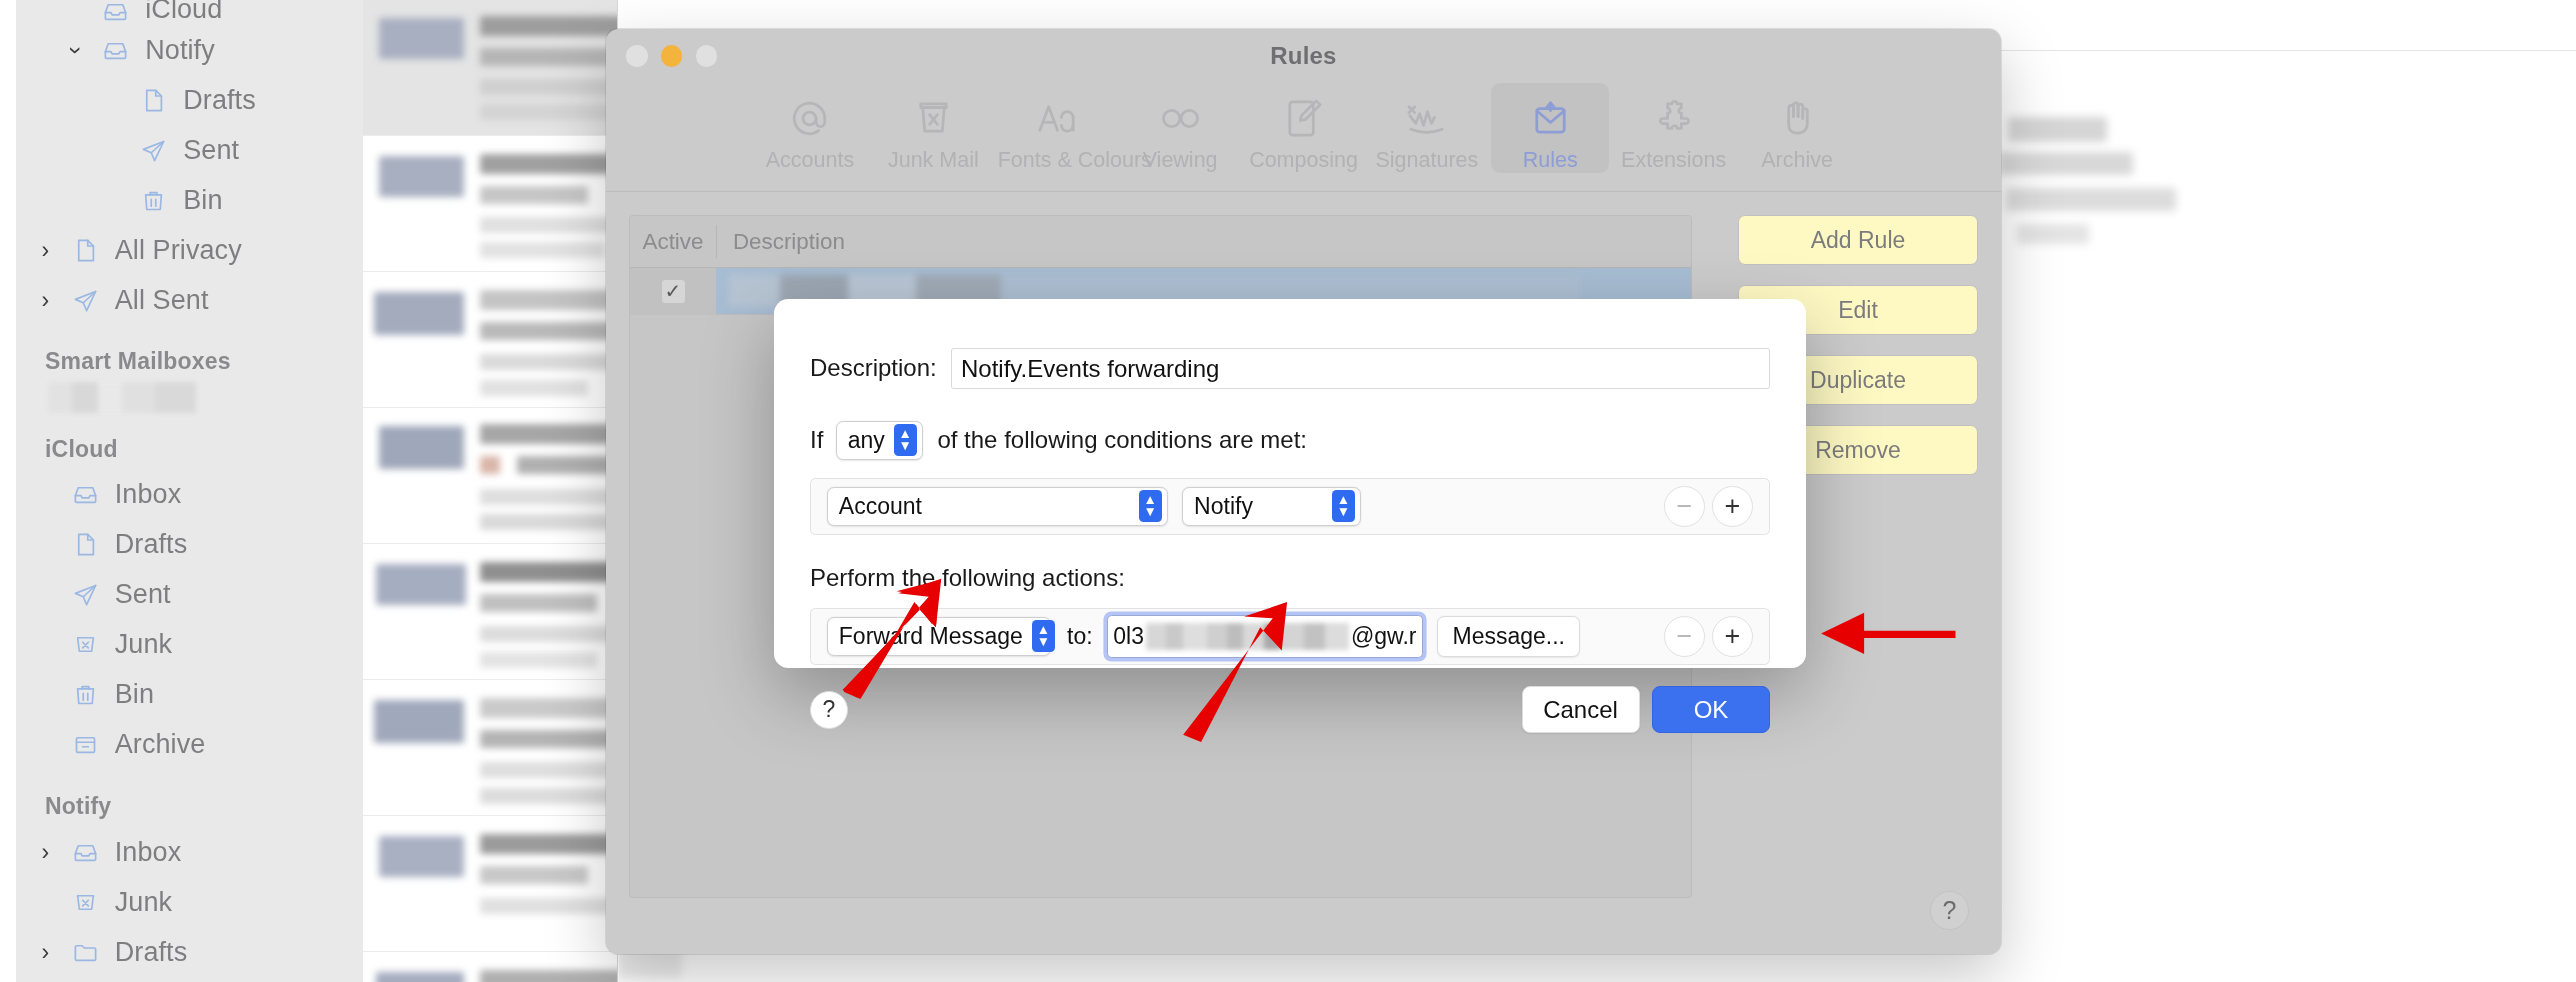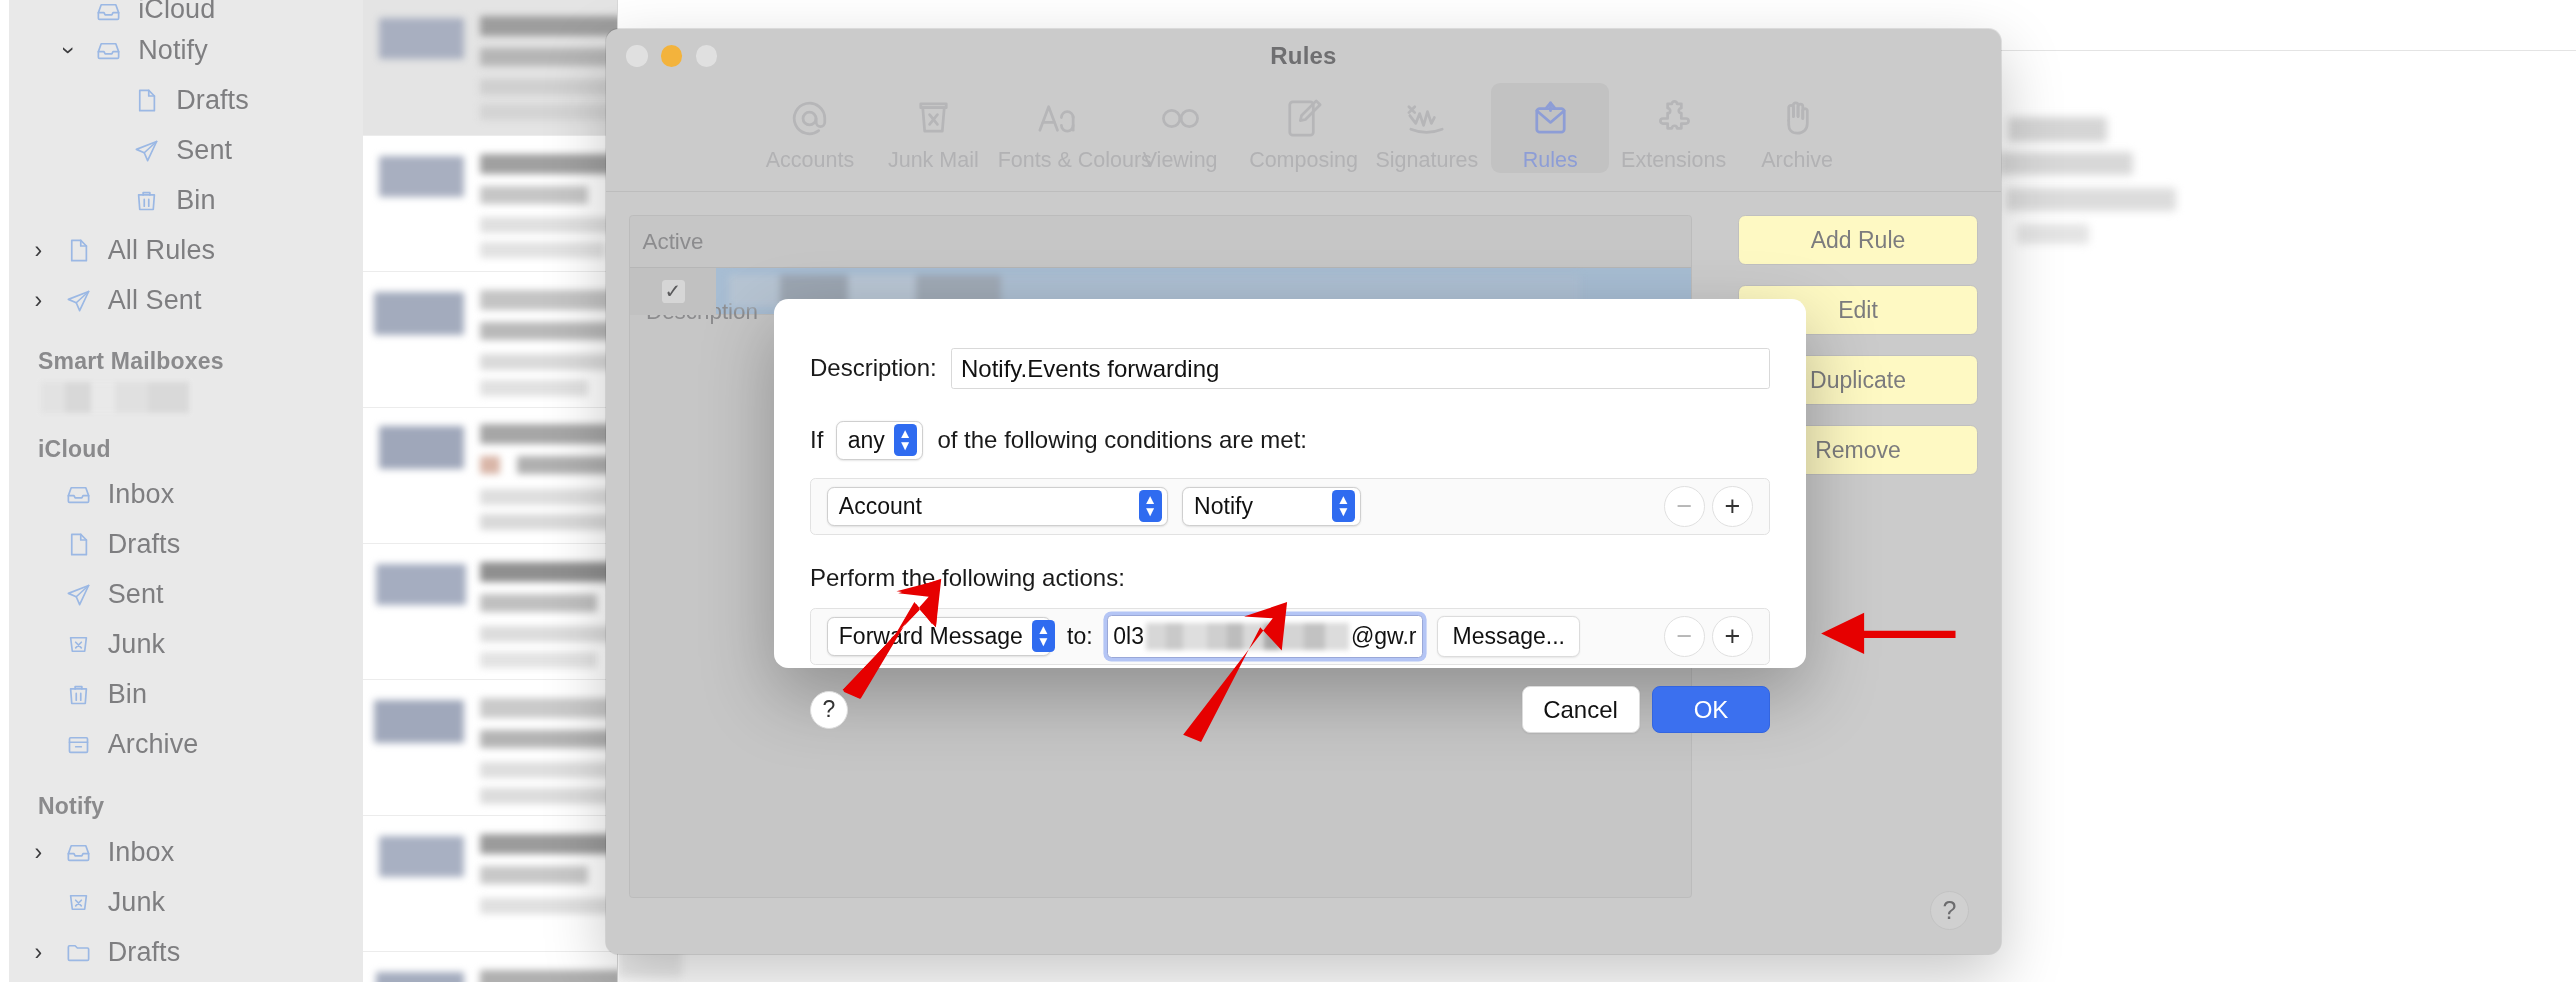--- a/index.html
+++ b/index.html
@@ -7,21 +7,21 @@
   html, body {
     width: 2576px; height: 982px;
     font-family: "Liberation Sans", sans-serif;
     background: #ffffff;
     overflow: hidden;
   }
   #root { position: relative; width: 2576px; height: 982px; }
 
   
   .sidebar {
-    position: absolute; left: 9px; top: 0; width: 362px; height: 982px;
+    position: absolute; left: 16px; top: 0; width: 362px; height: 982px;
     background: #e9e9e9; border-right: 0.9px solid #d2d2d2;
     overflow: hidden;
   }
   .sb-row {
     display: flex; align-items: center; height: 50px;
     color: #7e7e80; font-size: 27px; letter-spacing: 0.1px;
     white-space: nowrap;
   }
   .sb-row .disc { width: 34px; flex: none; display:flex; align-items:center; justify-content:center; }
   .sb-row .ico  { width: 45px; flex: none; display:flex; align-items:center; justify-content:center; }
@@ -94,21 +94,21 @@
   .tb-item.sel .tb-label { color: #8d9dd6; }
   .tb-icon { height: 56px; display: flex; align-items: center; justify-content: center; }
   .tb-label { font-size: 21.5px; margin-top: 1.8px; white-space: nowrap; }
 
   .win-body { position: relative; height: 761px; background: #cbcbcb; padding: 23px 23px 0 23px; }
 
   .rules-table {
     position: absolute; left: 23px; top: 23px; width: 1063px; height: 683px;
     background: #c6c6c6; border: 0.9px solid #bcbcbc; border-radius: 3.6px; overflow: hidden;
   }
-  .rt-head { display: flex; height: 52px; border-bottom: 0.9px solid #b6b6b6; flex-direction: column; }
+  .rt-head { display: flex; height: 52px; border-bottom: 0.9px solid #b6b6b6; }
   .rt-head .col { font-size: 22.4px; color: #8c8c8e; line-height: 52px; }
   .rt-head .col.active { width: 86px; text-align: center; }
   .rt-head .sep { width: 0.9px; background: #b6b6b6; margin: 9px 0; }
   .rt-head .col.desc { padding-left: 16px; }
   .rt-row {
     display: flex; align-items: center; height: 47px;
     background: #a7bdd3; border-bottom: 0.9px solid #bdbdbd;
   }
   .rt-row .checkcell { width: 86px; display:flex; align-items:center; justify-content:center; background:#c1c1c1; height: 47px; }
   .rt-check { width: 23px; height: 23px; border-radius:3.6px; background:#d6d6d6; color:#5a5a5c; font-size:20px; display:flex; align-items:center; justify-content:center; }
@@ -290,21 +290,21 @@
         <div class="sb-row ind-0">
           <span class="disc">
             <span class="chev">›</span>
           </span>
           <span class="ico">
             <svg class="mico" width="27" height="27" viewBox="0 0 24 24" fill="none" stroke="#9bb8e4" stroke-width="1.5" stroke-linecap="round" stroke-linejoin="round">
               <path d="M6 3h8l5 5v13H6z"></path>
               <path d="M14 3v5h5"></path>
             </svg>
           </span>
-          <span class="lbl">All Rules</span>
+          <span class="lbl">All Privacy</span>
         </div>
         <div class="sb-row ind-0">
           <span class="disc">
             <span class="chev">›</span>
           </span>
           <span class="ico">
             <svg class="mico" width="27" height="27" viewBox="0 0 24 24" fill="none" stroke="#9bb8e4" stroke-width="1.5" stroke-linecap="round" stroke-linejoin="round">
               <path d="M21 4L3 11l7 3 3 7z"></path>
               <path d="M21 4L10 14"></path>
             </svg>

